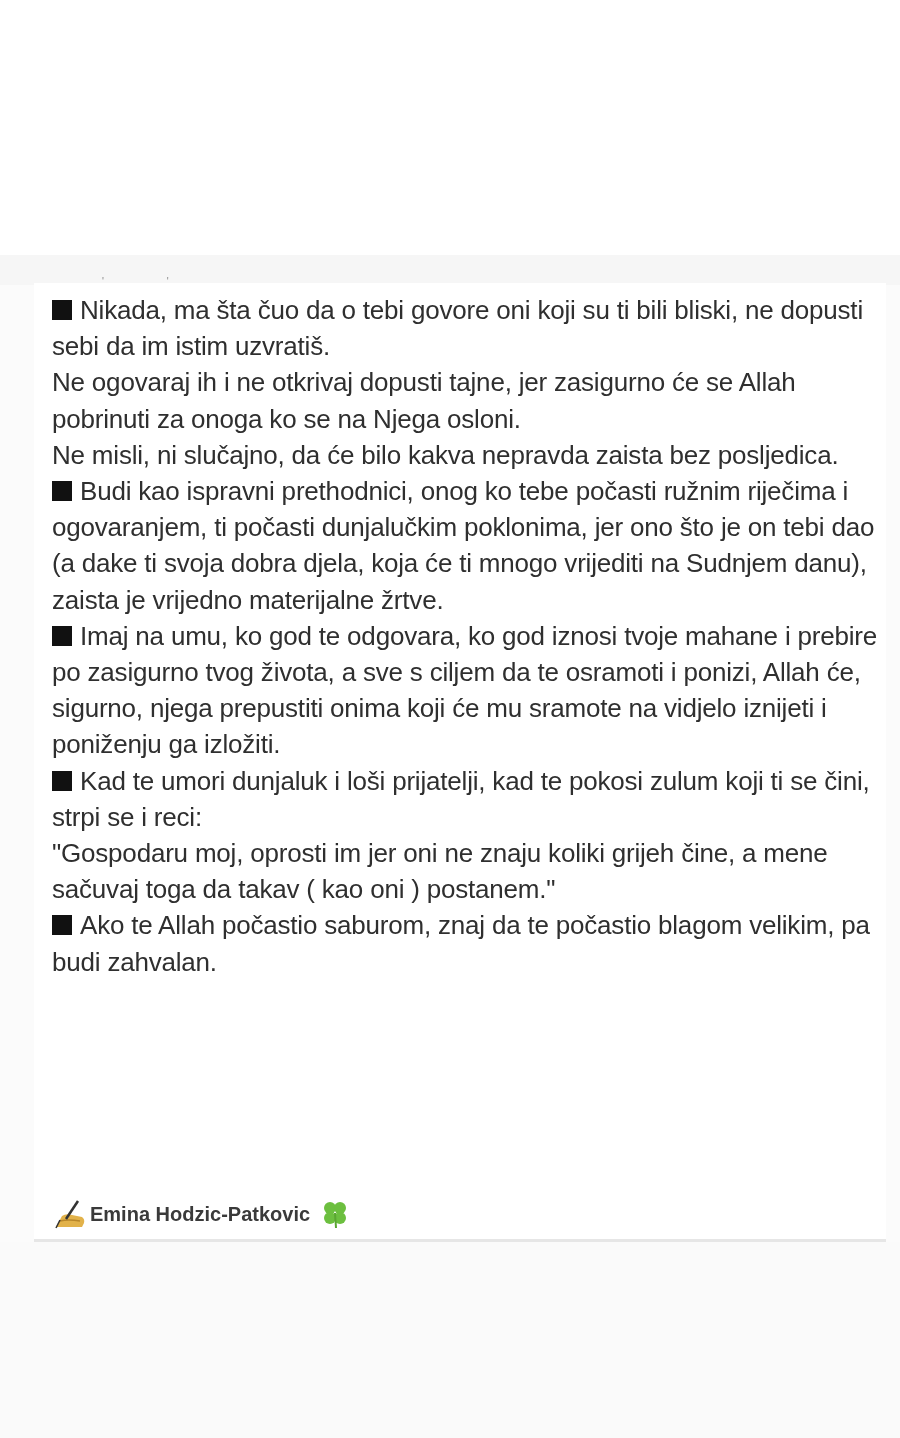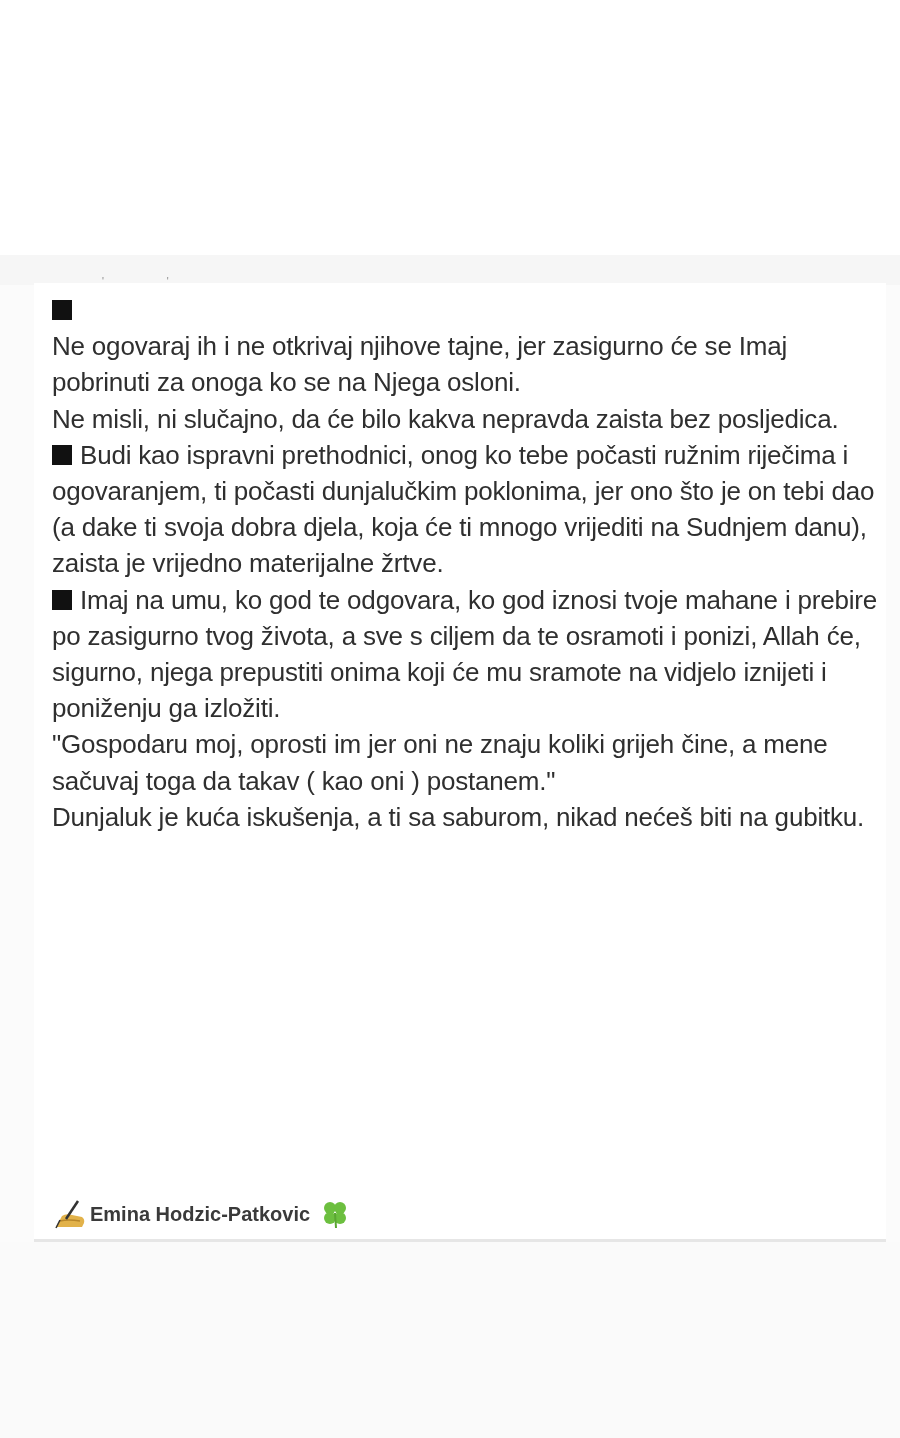--- a/index.html
+++ b/index.html
@@ -103,27 +103,28 @@
 </head>
 <body>
 
 <div class="top-blank"></div>
 <div class="band"></div>
 
 <div class="card"></div>
 <div class="dots">' '</div>
 
 <div class="post-body">
-  <p class="para"><span class="bullet"></span></p>
-  <p class="para"><span>Ne ogovaraj ih i ne otkrivaj njihove tajne, jer zasigurno će se Imaj pobrinuti za onoga ko se na Njega osloni.</span></p>
+  <p class="para"><span class="bullet"></span><span>Nikada, ma šta čuo da o tebi govore oni koji su ti bili bliski, ne dopusti sebi da im istim uzvratiš.</span></p>
+  <p class="para"><span>Ne ogovaraj ih i ne otkrivaj dopusti tajne, jer zasigurno će se Allah pobrinuti za onoga ko se na Njega osloni.</span></p>
   <p class="para"><span>Ne misli, ni slučajno, da će bilo kakva nepravda zaista bez posljedica.</span></p>
   <p class="para"><span class="bullet"></span><span>Budi kao ispravni prethodnici, onog ko tebe počasti ružnim riječima i ogovaranjem, ti počasti dunjalučkim poklonima, jer ono što je on tebi dao (a dake ti svoja dobra djela, koja će ti mnogo vrijediti na Sudnjem danu), zaista je vrijedno materijalne žrtve.</span></p>
   <p class="para"><span class="bullet"></span><span>Imaj na umu, ko god te odgovara, ko god iznosi tvoje mahane i prebire po zasigurno tvog života, a sve s ciljem da te osramoti i ponizi, Allah će, sigurno, njega prepustiti onima koji će mu sramote na vidjelo iznijeti i poniženju ga izložiti.</span></p>
+  <p class="para"><span class="bullet"></span><span>Kad te umori dunjaluk i loši prijatelji, kad te pokosi zulum koji ti se čini, strpi se i reci:</span></p>
   <p class="para"><span>"Gospodaru moj, oprosti im jer oni ne znaju koliki grijeh čine, a mene sačuvaj toga da takav ( kao oni ) postanem."</span></p>
-  <p class="para"><span>Dunjaluk je kuća iskušenja, a ti sa saburom, nikad nećeš biti na gubitku.</span></p>
+  <p class="para"><span class="bullet"></span><span>Ako te Allah počastio saburom, znaj da te počastio blagom velikim, pa budi zahvalan.</span></p>
 </div>
 
 <div class="signature">
   <span class="pen-icon">
     <svg width="36" height="30" viewBox="0 0 36 30">
       <path d="M4 28 L10 17 Q14 14 20 16 L30 18 Q33 20 32 24 L30 28 Z" fill="#e2b24a"></path>
       <path d="M8 22 Q16 20 28 22" stroke="#b8872a" stroke-width="1.5" fill="none"></path>
       <line x1="14" y1="20" x2="26" y2="2" stroke="#333" stroke-width="2.5"></line>
       <line x1="4" y1="29" x2="8" y2="21" stroke="#333" stroke-width="1.5"></line>
     </svg>

